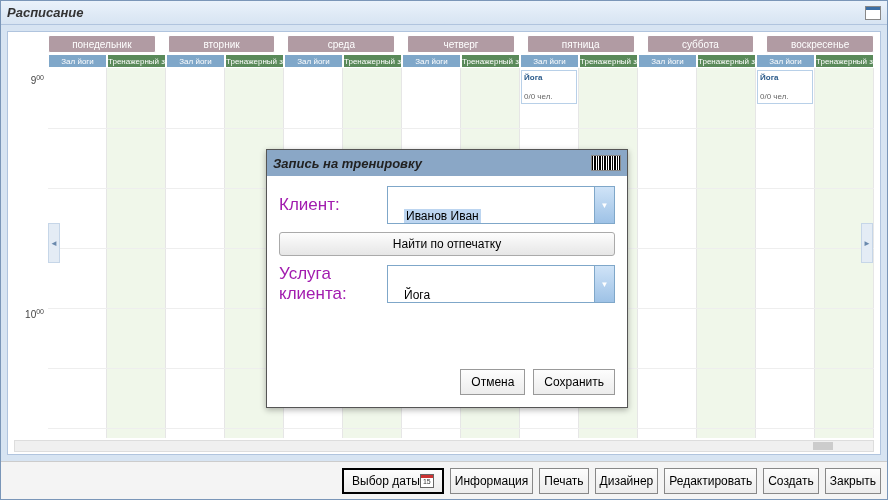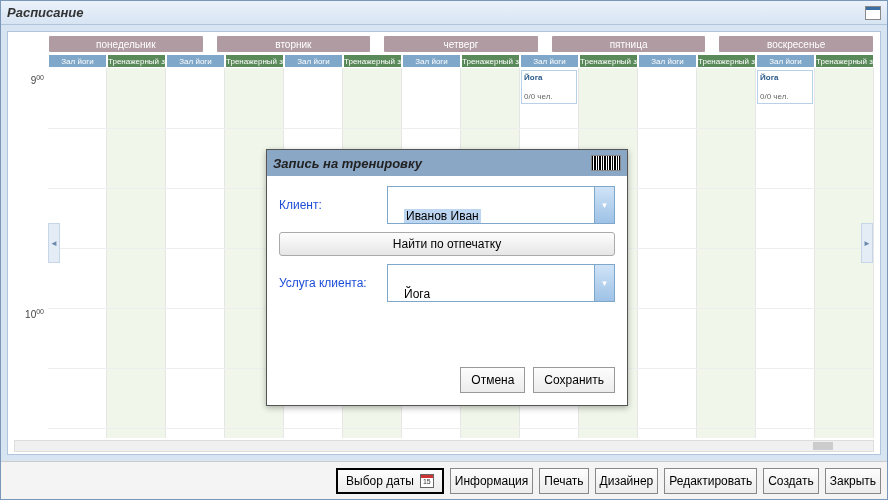--- a/index.html
+++ b/index.html
@@ -188,21 +188,20 @@
   .footer .btn {
     background: linear-gradient(#fdfdfd,#ececec);
     border: 1px solid #888;
     padding: 5px 4px;
     font-size: 12px;
     cursor: pointer;
   }
   .footer .date-btn {
     display: inline-flex;
     align-items: flex-end;
-    gap: 6px;
     border: 2px solid #000;
     padding: 4px 8px;
   }
   .cal-icon {
     width: 14px; height: 14px;
     background: #fff;
     border: 1px solid #666;
     position: relative;
     font-size: 7px;
     text-align: center;
@@ -248,22 +247,22 @@
     padding: 10px 12px 12px;
   }
   .form-row {
     display: flex;
     align-items: center;
     margin-bottom: 8px;
     gap: 8px;
   }
   .form-row label {
     width: 100px;
-    font-size: 12px;
-    color: #1d4ed8;
+    font-size: 17px;
+    color: #a21caf;
   }
   .combo {
     flex: 1;
     position: relative;
     height: 38px;
     border: 1px solid #7fa7c9;
     background: #fff;
     display: flex;
     align-items: flex-end;
     padding: 0 22px 0 16px;
@@ -315,22 +314,24 @@
     <span class="title">Расписание</span>
     <span class="win-icon"></span>
   </div>
 
   <div class="content">
     <div class="calendar-wrap">
 
       <div class="day-header-row">
         <div class="day-header">понедельник</div>
         <div class="day-header">вторник</div>
+        <div class="day-header">среда</div>
         <div class="day-header">четверг</div>
         <div class="day-header">пятница</div>
+        <div class="day-header">суббота</div>
         <div class="day-header">воскресенье</div>
       </div>
 
       <div class="room-header-row">
 
         <div class="room-pair">
             <div class="room-header">Зал йоги</div>
             <div class="room-header alt">Тренажерный зал</div>
           </div>
         <div class="room-pair">

